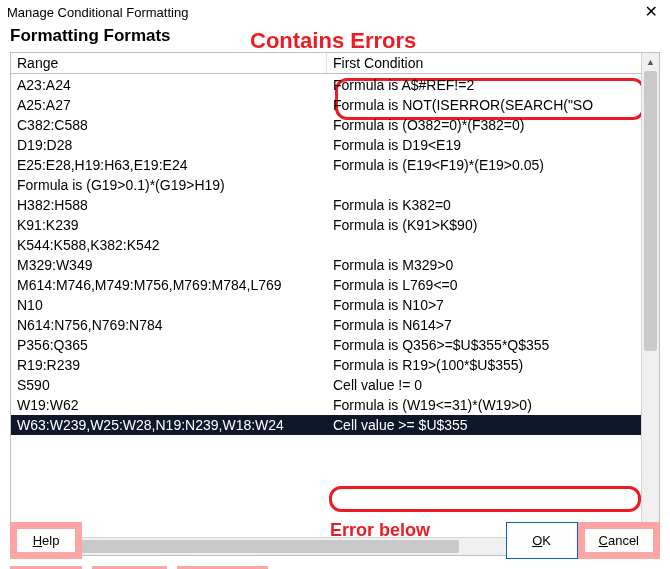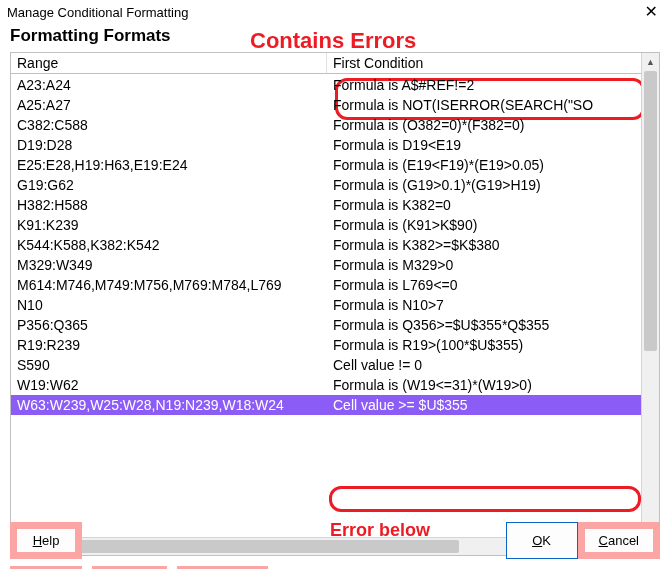--- a/index.html
+++ b/index.html
@@ -89,21 +89,21 @@
     white-space: nowrap;
     height: 20px;
     line-height: 20px;
   }
   .row .cell {
     padding: 0 6px;
     overflow: hidden;
     text-overflow: clip;
   }
   .row.selected {
-    background: #8b5cf6;
+    background: #0f172a;
     color: #ffffff;
   }
   
   .vscroll {
     position: absolute;
     top: 0; right: 0; bottom: 18px;
     width: 18px;
     background: #f0f0f0;
     border-left: 1px solid #d4d4d4;
   }
@@ -225,46 +225,48 @@
       </div>
       <div class="row">
         <div class="cell col-range">D19:D28</div>
         <div class="cell col-cond">Formula is D19&lt;E19</div>
       </div>
       <div class="row">
         <div class="cell col-range">E25:E28,H19:H63,E19:E24</div>
         <div class="cell col-cond">Formula is (E19&lt;F19)*(E19&gt;0.05)</div>
       </div>
       <div class="row">
-        <div class="cell col-range">G19:G62</div>
         <div class="cell col-cond">Formula is (G19&gt;0.1)*(G19&gt;H19)</div>
       </div>
       <div class="row">
         <div class="cell col-range">H382:H588</div>
         <div class="cell col-cond">Formula is K382=0</div>
       </div>
       <div class="row">
         <div class="cell col-range">K91:K239</div>
         <div class="cell col-cond">Formula is (K91&gt;K$90)</div>
       </div>
       <div class="row">
         <div class="cell col-range">K544:K588,K382:K542</div>
-        <div class="cell col-cond">Formula is K382&gt;=$K$380</div>
       </div>
       <div class="row">
         <div class="cell col-range">M329:W349</div>
         <div class="cell col-cond">Formula is M329&gt;0</div>
       </div>
       <div class="row">
         <div class="cell col-range">M614:M746,M749:M756,M769:M784,L769</div>
         <div class="cell col-cond">Formula is L769&lt;=0</div>
       </div>
       <div class="row">
         <div class="cell col-range">N10</div>
         <div class="cell col-cond">Formula is N10&gt;7</div>
+      </div>
+      <div class="row">
+        <div class="cell col-range">N614:N756,N769:N784</div>
+        <div class="cell col-cond">Formula is N614&gt;7</div>
       </div>
       <div class="row">
         <div class="cell col-range">P356:Q365</div>
         <div class="cell col-cond">Formula is Q356&gt;=$U$355*Q$355</div>
       </div>
       <div class="row">
         <div class="cell col-range">R19:R239</div>
         <div class="cell col-cond">Formula is R19&gt;(100*$U$355)</div>
       </div>
       <div class="row">

